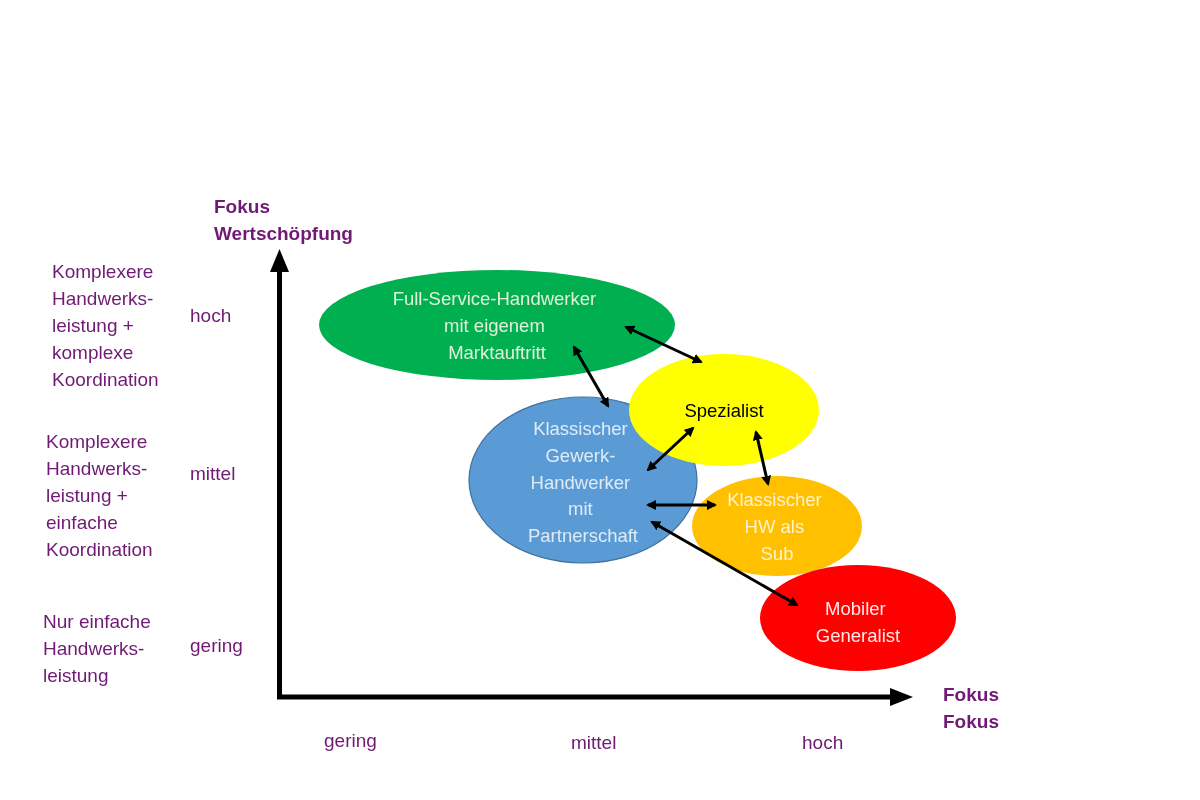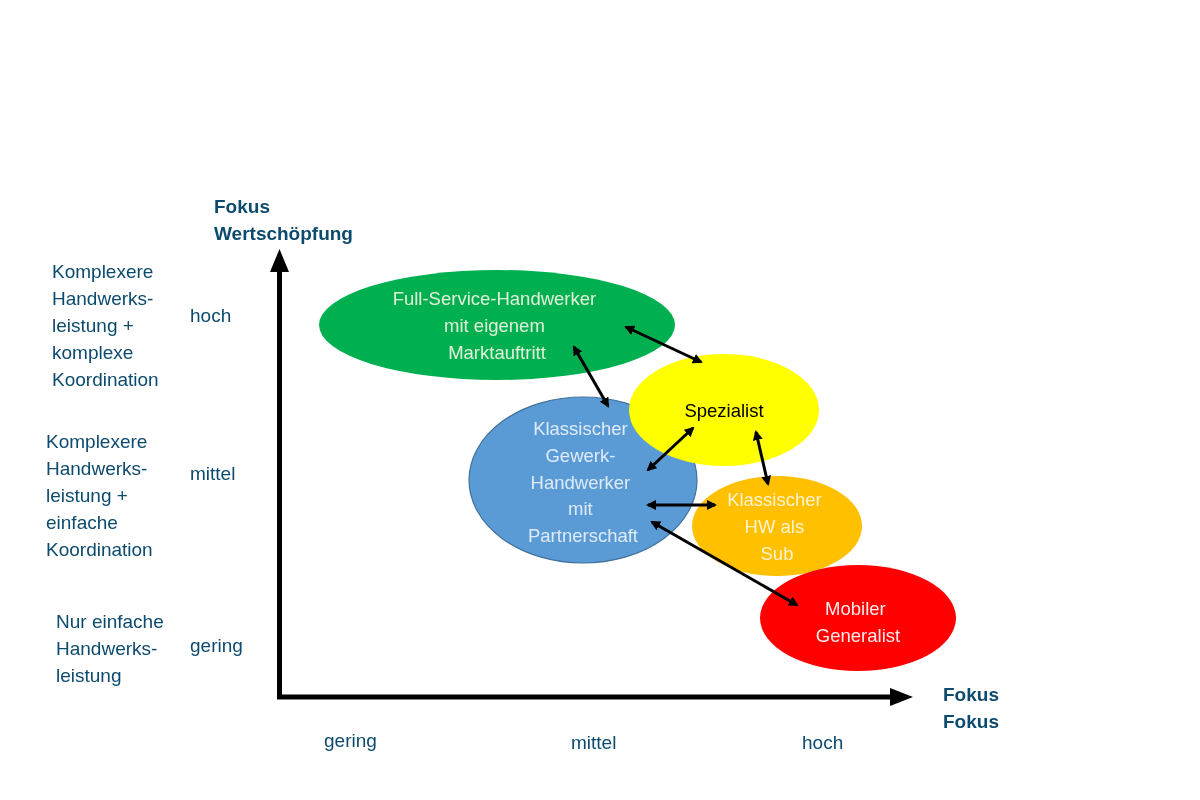--- a/index.html
+++ b/index.html
@@ -12,21 +12,21 @@
       height: 800px;
       position: relative;
       overflow: hidden;
       font-family: "Liberation Sans", "DejaVu Sans", sans-serif;
       color: #000;
     }
     .txt {
       position: absolute;
       font-size: 19px;
       line-height: 27px;
-      color: #0c4a6e;
+      color: #701a75;
       white-space: nowrap;
     }
     .bold { font-weight: bold; }
     .multiline { white-space: pre-line; }
     svg#canvas {
       position: absolute;
       left: 0;
       top: 0;
     }
     .ell-label {
@@ -45,21 +45,21 @@
 <div class="txt multiline" style="left:52px; top:258px;">Komplexere
 Handwerks-
 leistung +
 komplexe
 Koordination</div>
 <div class="txt multiline" style="left:46px; top:428px;">Komplexere
 Handwerks-
 leistung +
 einfache
 Koordination</div>
-<div class="txt multiline" style="left:56px; top:608px;">Nur einfache
+<div class="txt multiline" style="left:43px; top:608px;">Nur einfache
 Handwerks-
 leistung</div>
 
 <div class="txt" style="left:190px; top:302px;">hoch</div>
 <div class="txt" style="left:190px; top:460px;">mittel</div>
 <div class="txt" style="left:190px; top:632px;">gering</div>
 
 <div class="txt" style="left:324px; top:727px;">gering</div>
 <div class="txt" style="left:571px; top:729px;">mittel</div>
 <div class="txt" style="left:802px; top:729px;">hoch</div>

